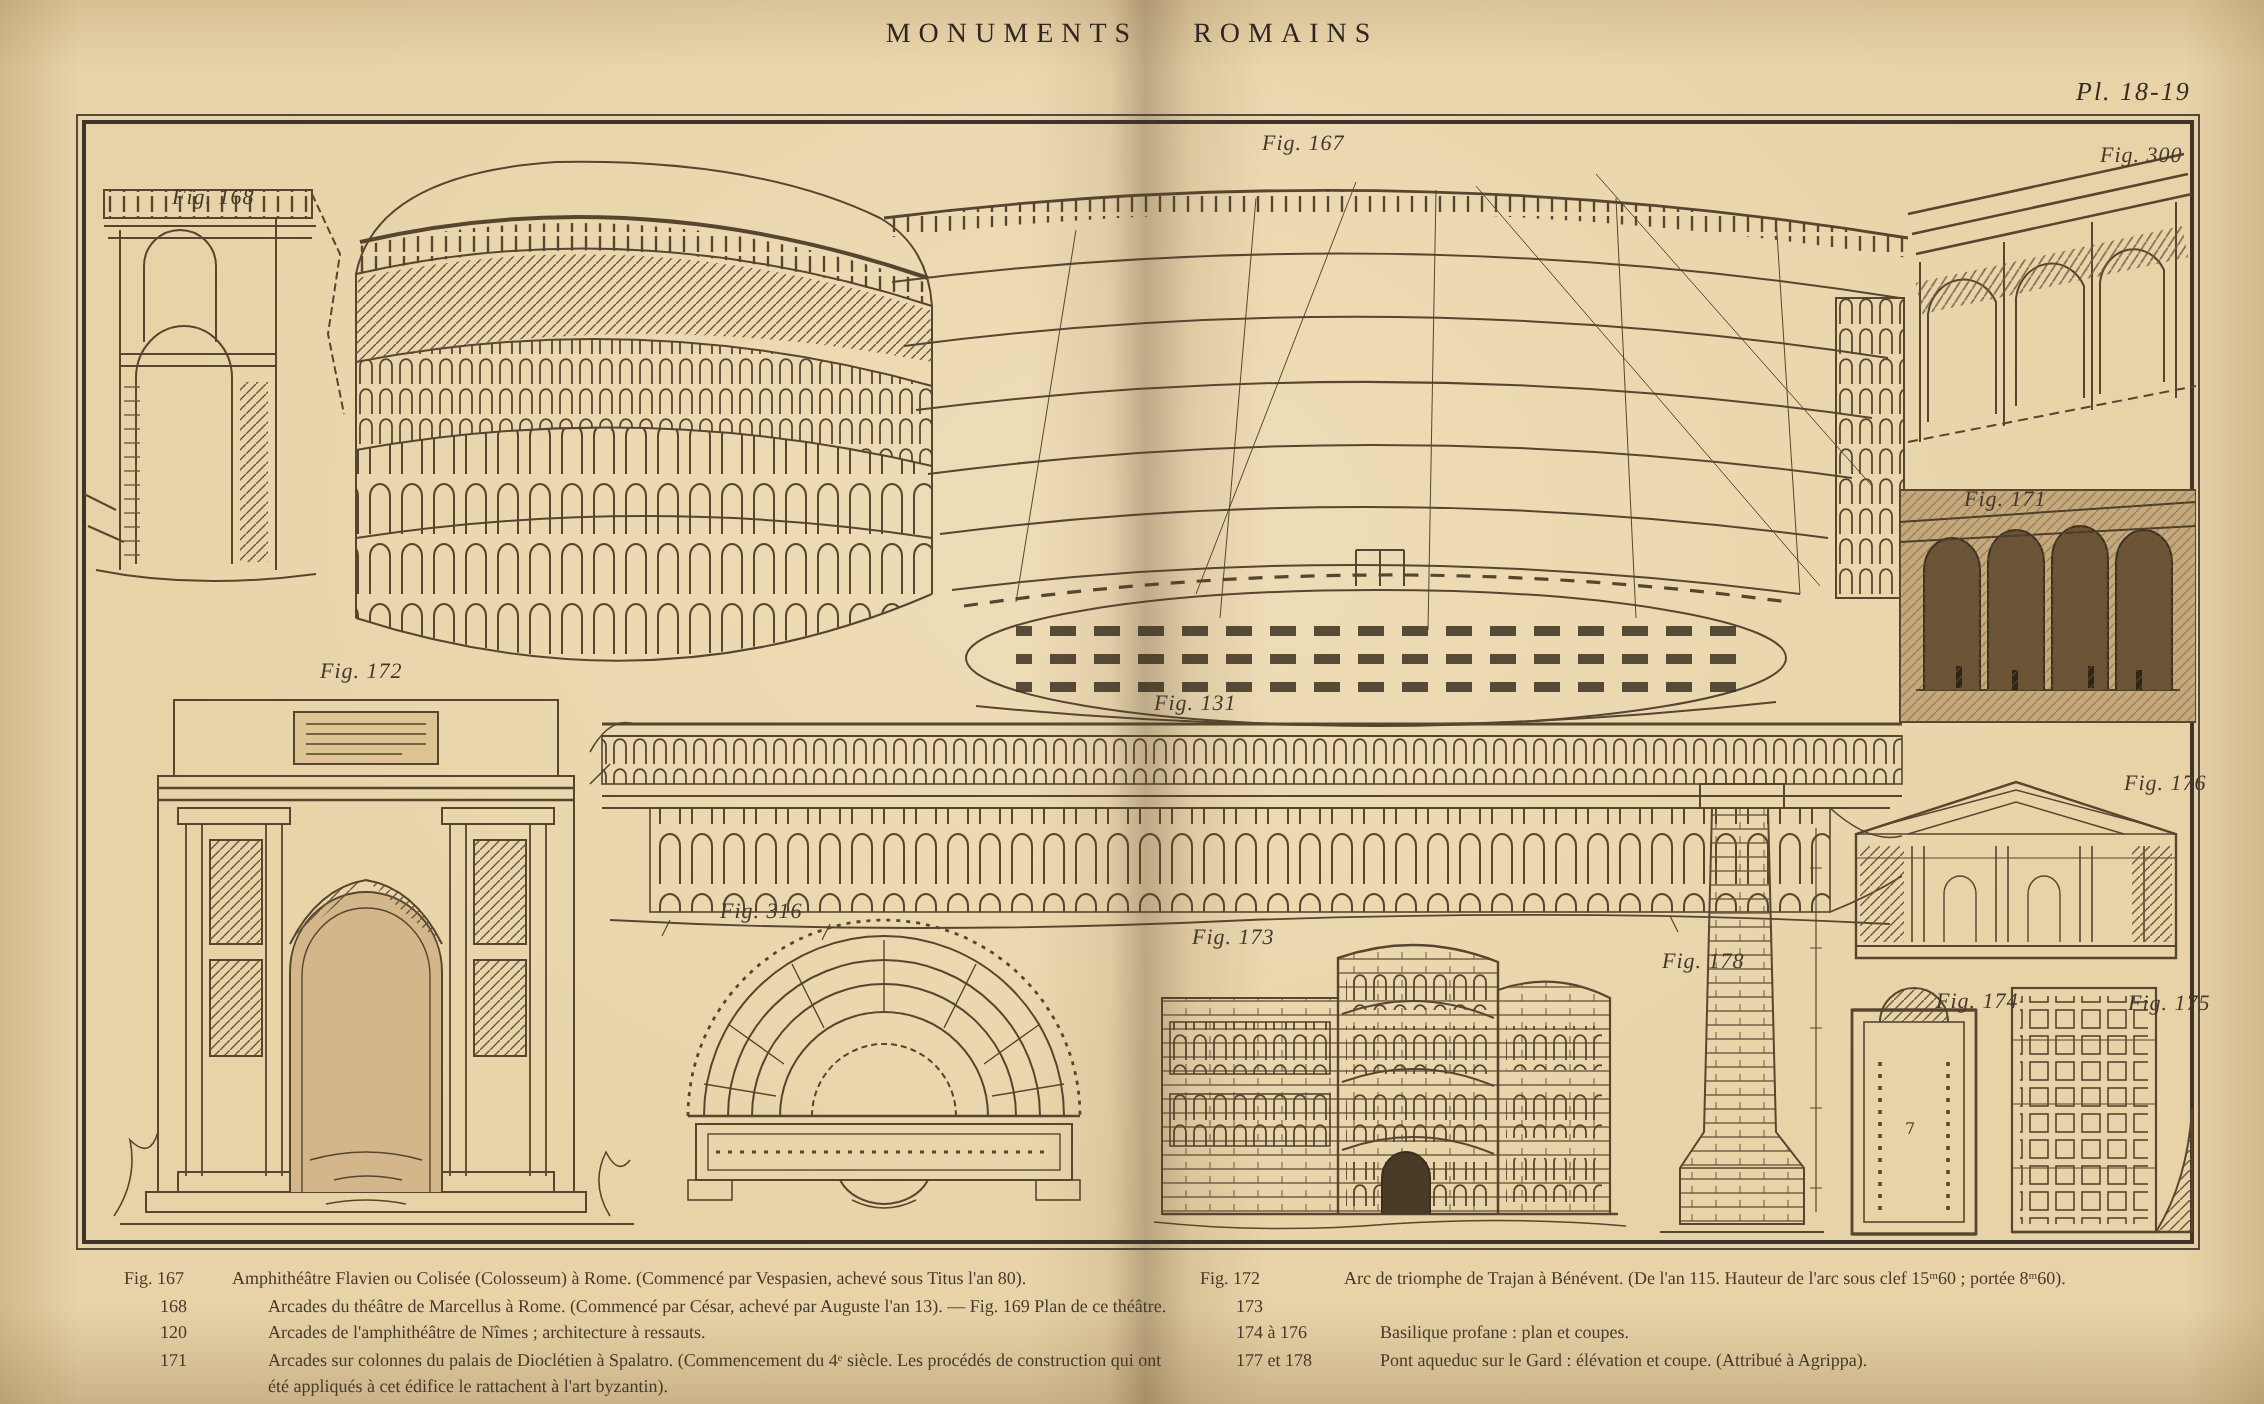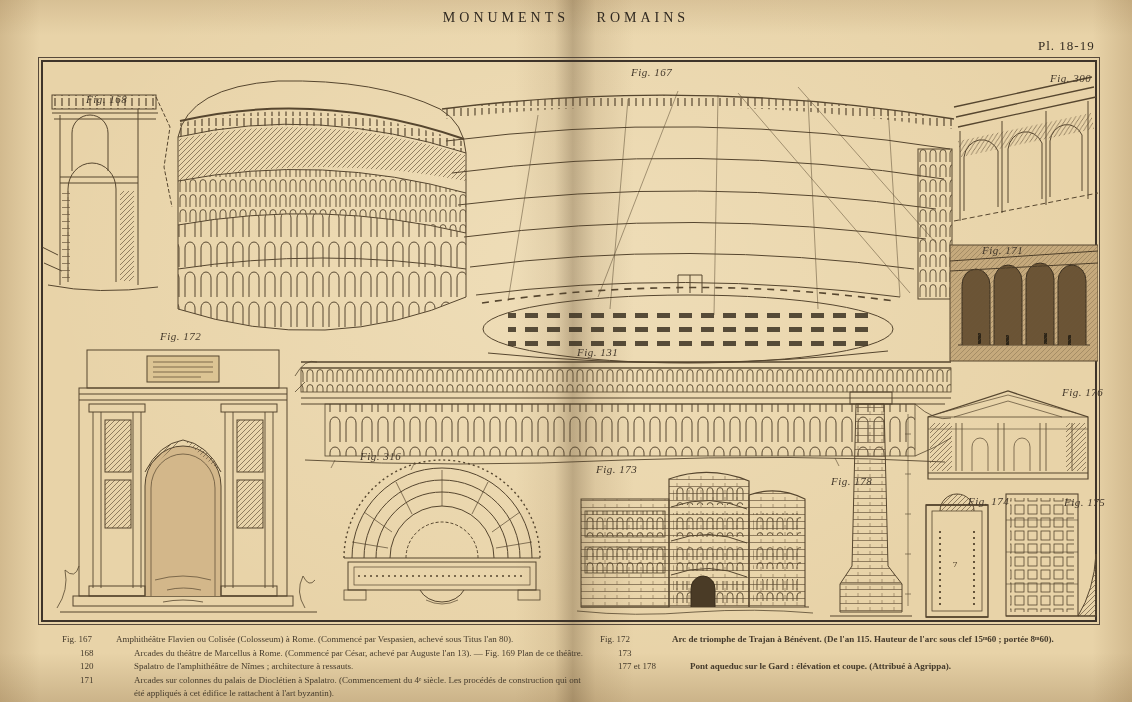--- a/index.html
+++ b/index.html
@@ -19,21 +19,21 @@
       radial-gradient(ellipse at 50% 38%, rgba(255,246,222,.30), rgba(255,246,222,0) 65%),
       #e8d3a8;
   }
   .page-title{
     position:absolute;top:10px;left:0;width:100%;
     text-align:center;font-size:14px;letter-spacing:4px;word-spacing:20px;
     color:#2f2820;
   }
   .plate-number{
     position:absolute;top:38px;left:1038px;
-    font-size:13px;color:#342c22;letter-spacing:1px;
+    font-style:italic;font-size:13px;color:#342c22;letter-spacing:1px;
   }
   .plate-frame{
     position:absolute;left:38px;top:57px;width:1060px;height:566px;
     border:1px solid #57493a;
   }
   .plate-frame-inner{
     position:absolute;inset:2px;border:2px solid #3e342a;
   }
   .plate-art{position:absolute;left:38px;top:57px;width:1060px;height:566px;}
   .fig-label{
@@ -42,21 +42,21 @@
   }
   .captions{
     position:absolute;top:633px;font-size:9px;line-height:1.5;color:#443a2b;
   }
   .captions-left{left:62px;width:525px;}
   .captions-right{left:600px;width:525px;}
   .cap-row{display:flex;}
   .captions-left .cap-ref{flex:0 0 46px;text-align:left;white-space:nowrap;}
   .captions-left .cap-text{flex:1;padding-left:8px;}
   .captions-right .cap-ref{flex:0 0 66px;text-align:left;white-space:nowrap;}
-  .captions-right .cap-text{flex:1;padding-left:6px;font-weight:bold;}
+  .captions-right .cap-text{flex:1;padding-left:6px;}
   svg .ink{stroke:#56462f;fill:none;stroke-width:1;}
   svg text{font-family:"DejaVu Serif",serif;}
 </style>
 </head>
 <body>
 
 <div class="page">
 
   <div class="page-title">MONUMENTS ROMAINS</div>
   <div class="plate-number">Pl. 18-19</div>
@@ -291,35 +291,39 @@
     <div class="cap-row">
       <span class="cap-ref">Fig. 167</span>
       <span class="cap-text">Amphithéâtre Flavien ou Colisée (Colosseum) à Rome. (Commencé par Vespasien, achevé sous Titus l'an 80).</span>
     </div>
     <div class="cap-row">
       <span class="cap-ref" style="padding-left:18px">168</span>
       <span class="cap-text">Arcades du théâtre de Marcellus à Rome. (Commencé par César, achevé par Auguste l'an 13). — Fig. 169 Plan de ce théâtre.</span>
     </div>
     <div class="cap-row">
       <span class="cap-ref" style="padding-left:18px">120</span>
-      <span class="cap-text">Spalatro de l'amphithéâtre de Nîmes ; architecture à ressauts.</span>
+      <span class="cap-text">Arcades de l'amphithéâtre de Nîmes ; architecture à ressauts.</span>
     </div>
     <div class="cap-row">
       <span class="cap-ref" style="padding-left:18px">171</span>
       <span class="cap-text">Arcades sur colonnes du palais de Dioclétien à Spalatro. (Commencement du 4ᵉ siècle. Les procédés de construction qui ont été appliqués à cet édifice le rattachent à l'art byzantin).</span>
     </div>
   </div>
 
   <div class="captions captions-right">
     <div class="cap-row">
       <span class="cap-ref">Fig. 172</span>
       <span class="cap-text">Arc de triomphe de Trajan à Bénévent. (De l'an 115. Hauteur de l'arc sous clef 15ᵐ60 ; portée 8ᵐ60).</span>
     </div>
     <div class="cap-row">
       <span class="cap-ref" style="padding-left:18px">173</span>
     </div>
     <div class="cap-row">
+      <span class="cap-ref" style="padding-left:18px">174 à 176</span>
+      <span class="cap-text">Basilique profane : plan et coupes.</span>
+    </div>
+    <div class="cap-row">
       <span class="cap-ref" style="padding-left:18px">177 et 178</span>
       <span class="cap-text">Pont aqueduc sur le Gard : élévation et coupe. (Attribué à Agrippa).</span>
     </div>
   </div>
 
 </div>
 
 </body></html>

